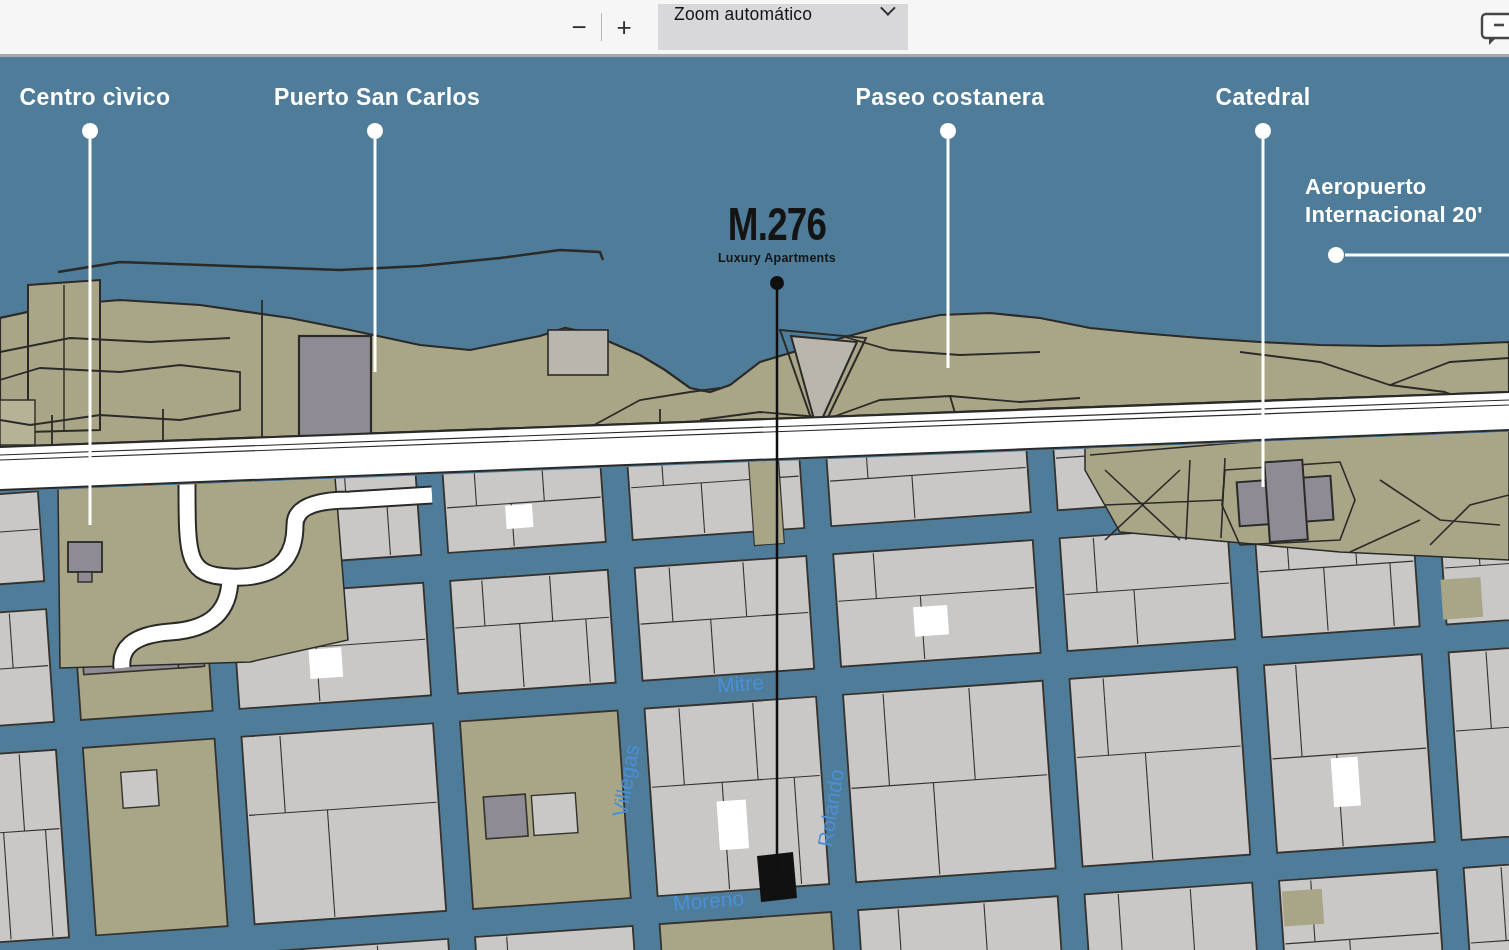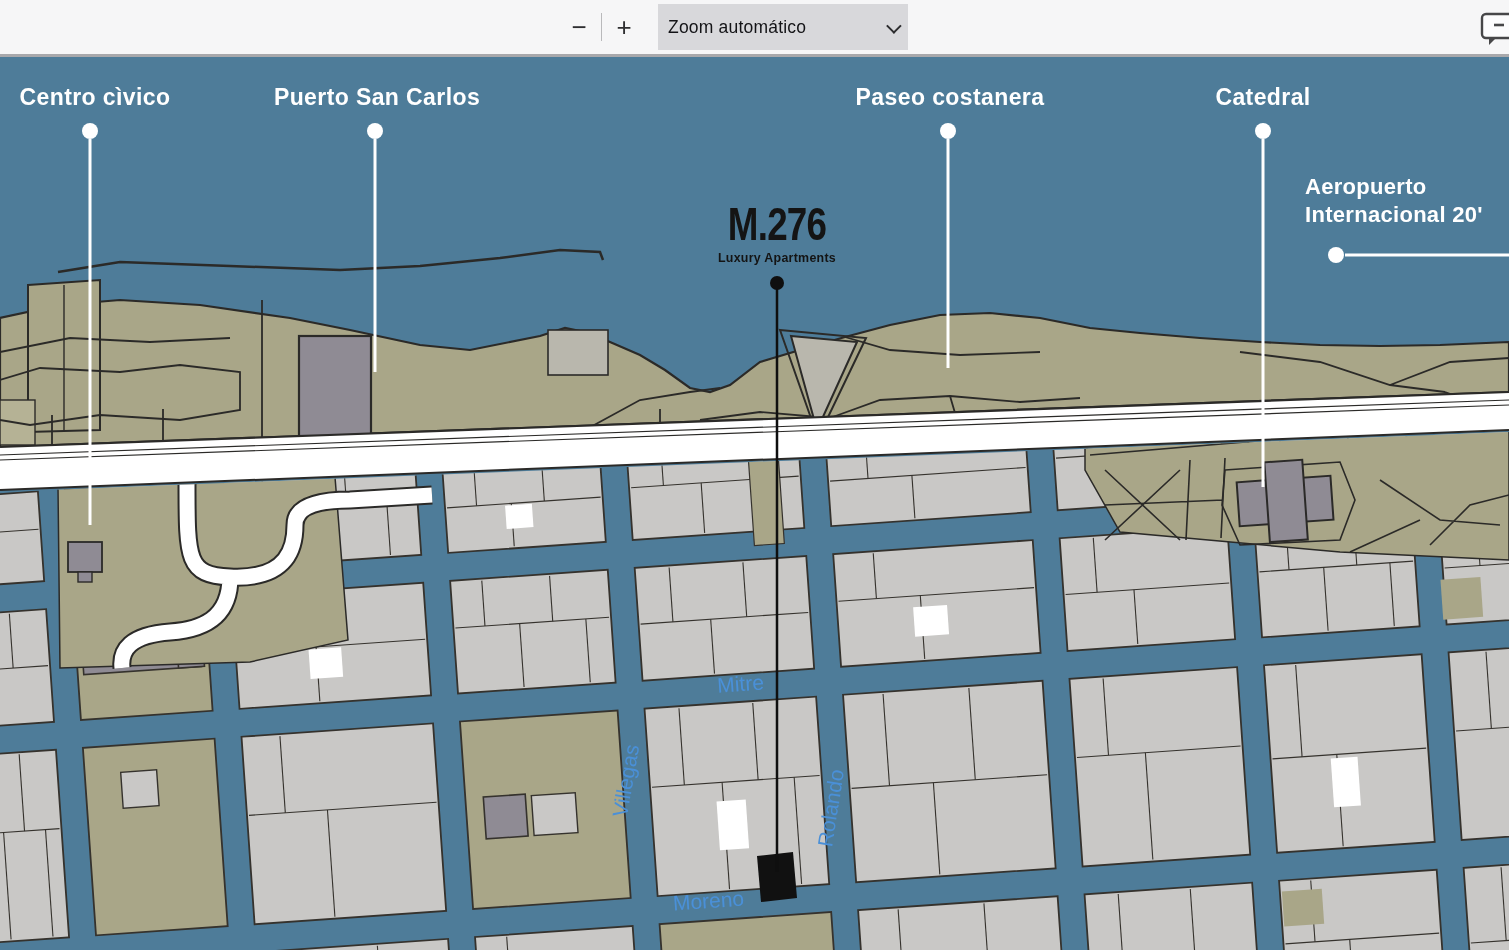--- a/index.html
+++ b/index.html
@@ -5,21 +5,21 @@
   html,body{margin:0;padding:0;width:1509px;height:950px;overflow:hidden;
     font-family:"Liberation Sans",sans-serif;background:#fff;}
   
   .toolbar{position:relative;width:100%;height:57px;background:#f6f6f7;
     border-bottom:3px solid #a8a8ab;box-sizing:border-box;overflow:hidden;}
   .zoom-controls{position:absolute;left:560px;top:0;height:54px;display:flex;align-items:center;}
   .tb-btn{width:38px;height:40px;background:transparent;border:none;font-size:26px;
     color:#2f2f31;font-family:"Liberation Sans",sans-serif;line-height:40px;padding:0;cursor:default;}
   .tb-sep{width:1px;height:28px;background:#b9b9bb;margin:0 3px;}
   .zoom-select{margin-left:15px;width:250px;height:46px;background:#d8d8db;display:flex;
-    align-items:center;box-sizing:border-box;padding:0 10px;cursor:default;gap:42px;}
+    align-items:flex-start;box-sizing:border-box;padding:0 16px;cursor:default;gap:42px;}
   .zoom-select span.val{font-size:17.5px;color:#131316;letter-spacing:.2px;}
   .chev{width:9px;height:9px;border-right:2px solid #2c2c2e;border-bottom:2px solid #2c2c2e;
     transform:rotate(45deg) translateY(-2px);margin-left:auto;}
   .tool-icon{position:absolute;right:-14px;top:10px;width:44px;height:36px;}
   
   .map{position:relative;width:1509px;height:893px;}
   svg{display:block;}
   text{font-family:"Liberation Sans",sans-serif;}
   .poi-label{fill:#ffffff;font-size:23px;font-weight:600;letter-spacing:.4px;}
   .poi-label-sm{fill:#ffffff;font-size:22px;font-weight:600;letter-spacing:.3px;}

